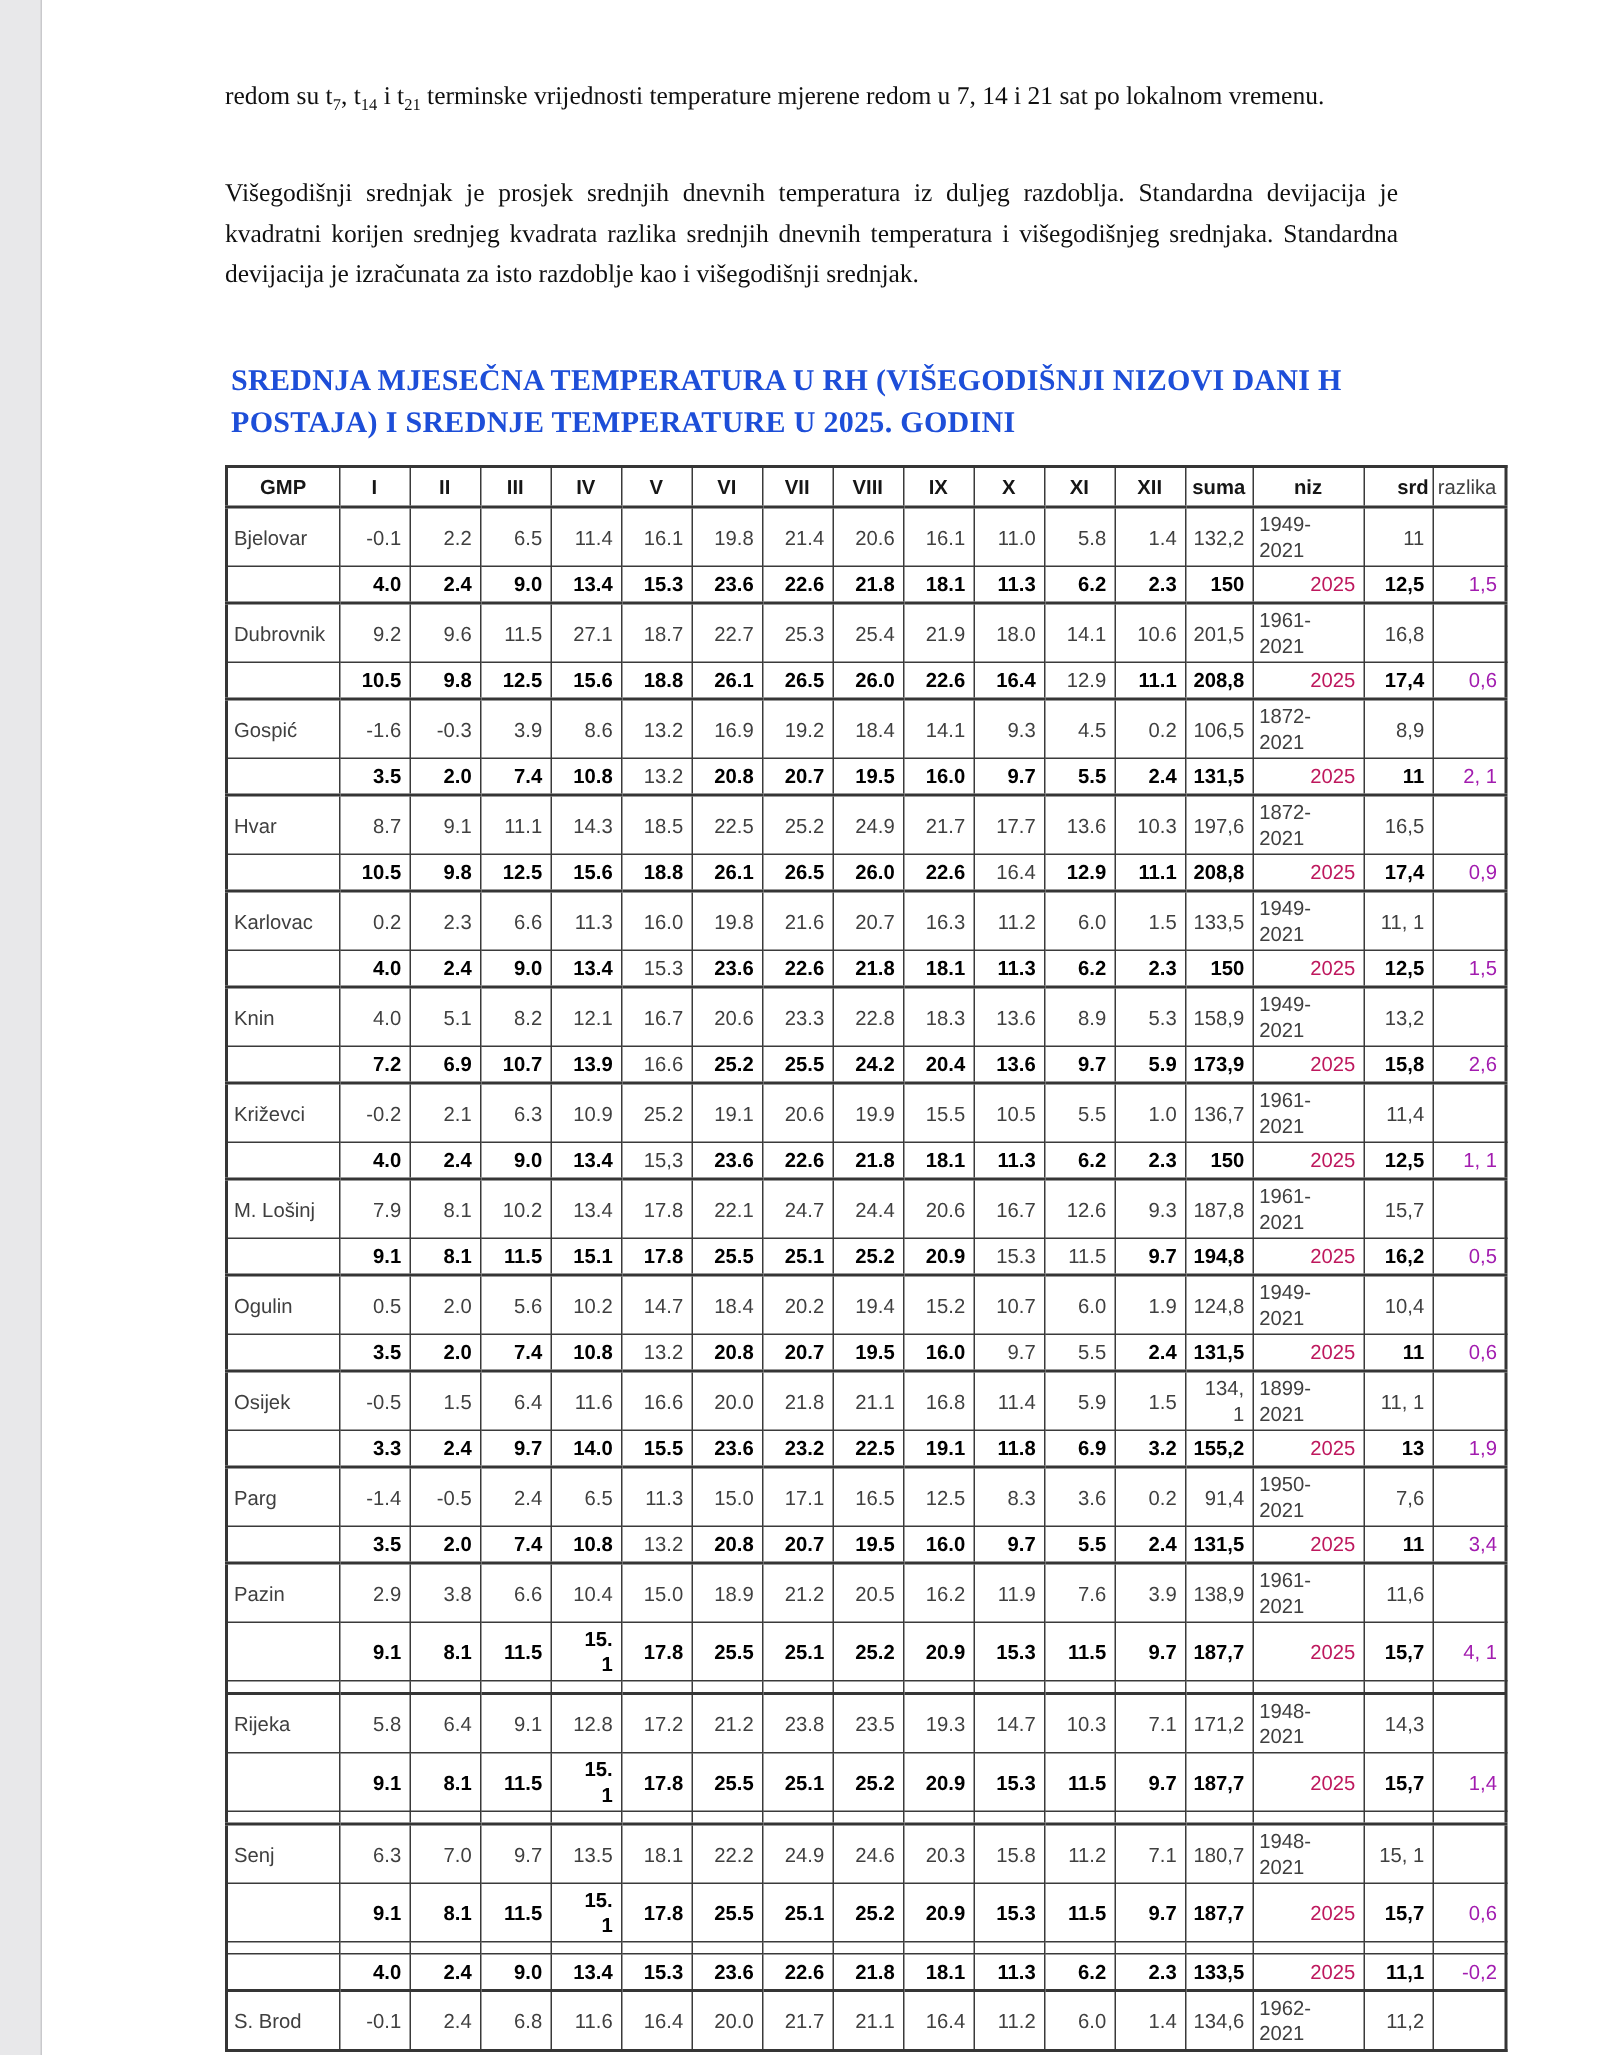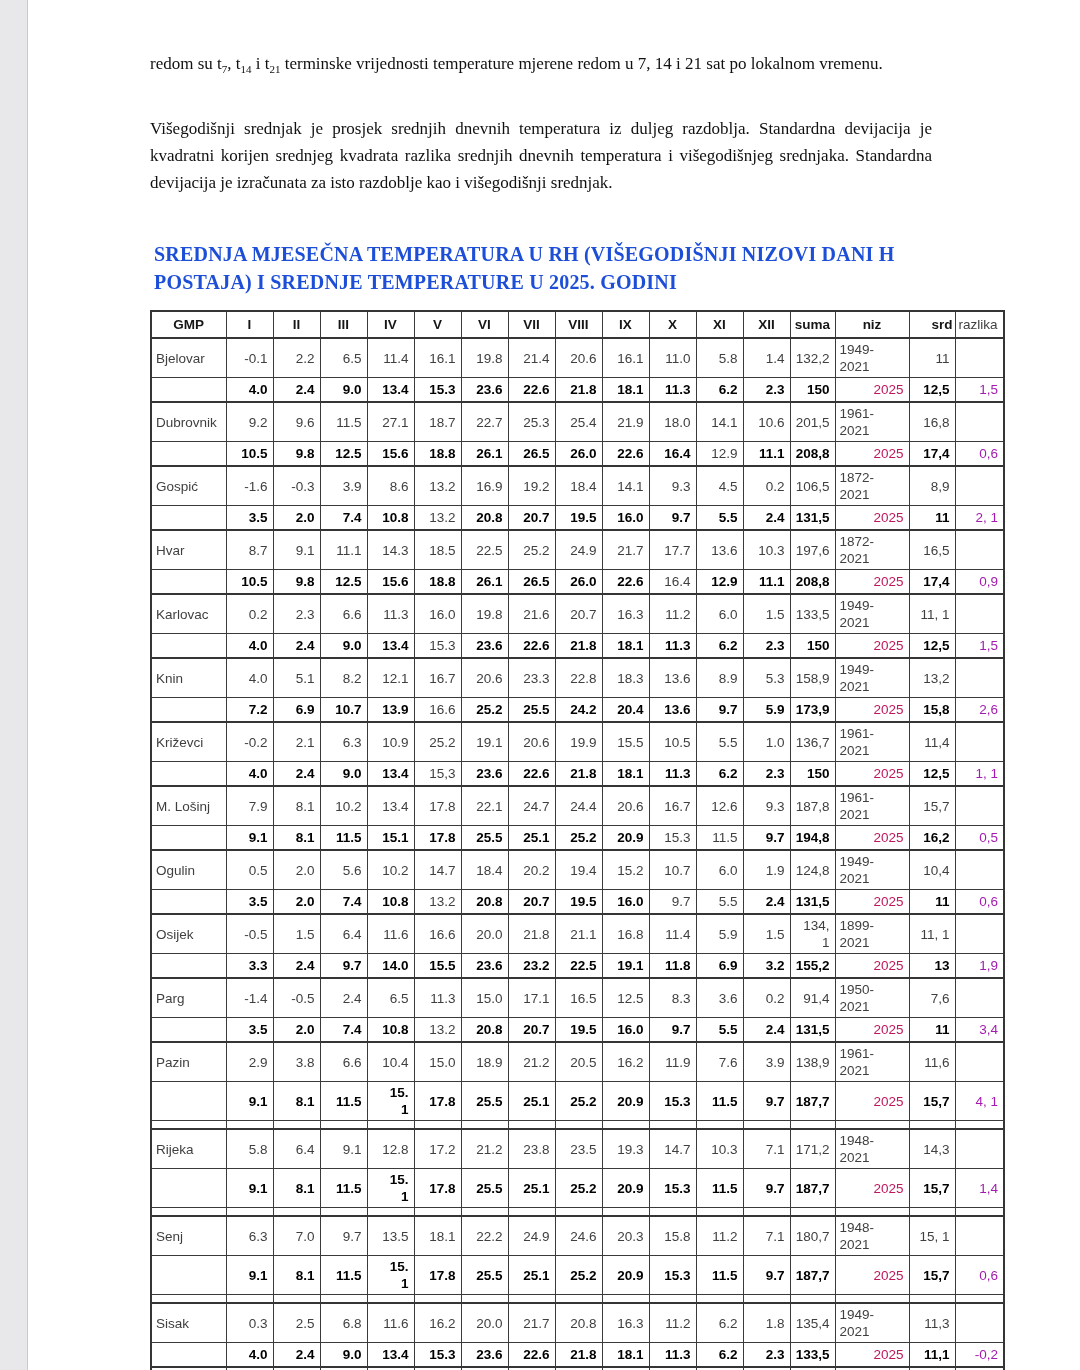--- a/index.html
+++ b/index.html
@@ -701,39 +701,20 @@
           <td></td>
           <td></td>
           <td></td>
           <td></td>
           <td></td>
           <td></td>
           <td></td>
           <td></td>
           <td></td>
         </tr>
-        <tr class="hist block-top">
-          <td class="name">Sisak</td>
-          <td>0.3</td>
-          <td>2.5</td>
-          <td>6.8</td>
-          <td>11.6</td>
-          <td>16.2</td>
-          <td>20.0</td>
-          <td>21.7</td>
-          <td>20.8</td>
-          <td>16.3</td>
-          <td>11.2</td>
-          <td>6.2</td>
-          <td>1.8</td>
-          <td>135,4</td>
-          <td class="niz-hist">1949-2021</td>
-          <td>11,3</td>
-          <td></td>
-        </tr>
         <tr class="r2025">
           <td class="name"></td>
           <td>4.0</td>
           <td>2.4</td>
           <td>9.0</td>
           <td>13.4</td>
           <td>15.3</td>
           <td>23.6</td>
           <td>22.6</td>
           <td>21.8</td>

